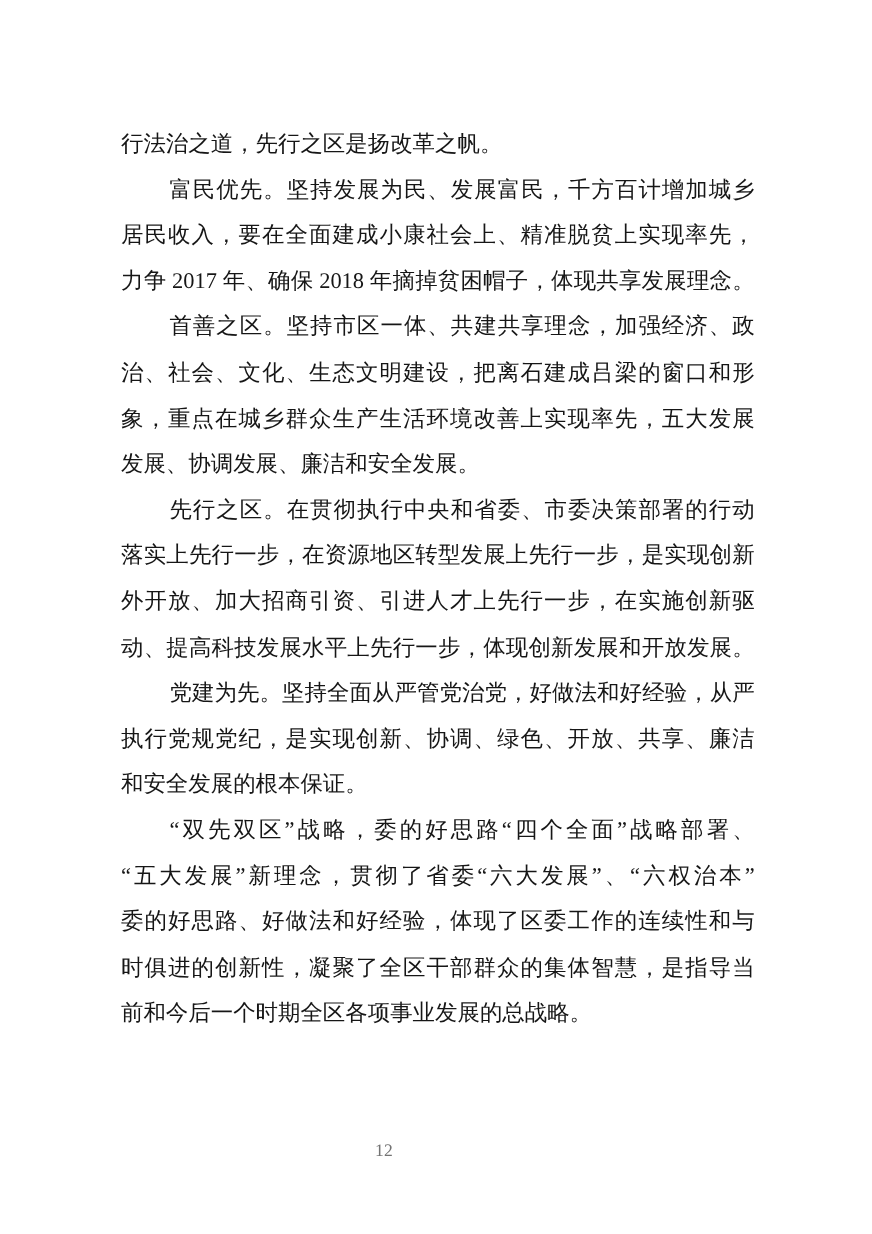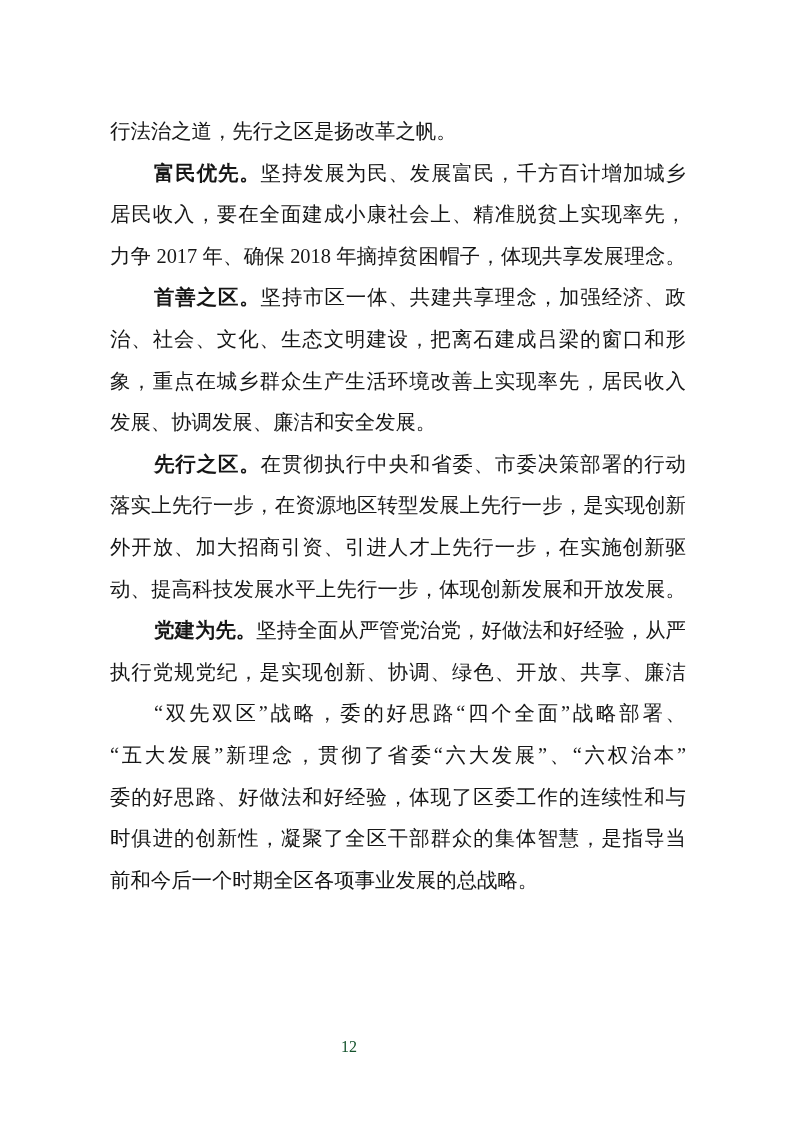--- a/index.html
+++ b/index.html
@@ -31,57 +31,58 @@
     overflow: hidden;
   }
   .line.left {
     text-align: left;
     text-align-last: left;
   }
   .line.indent {
     padding-left: 44px;
   }
   .lead {
-    font-weight: 700;
+    font-weight: 400;
   }
   .pagenum {
     position: absolute;
     top: 1036px;
     left: 0;
     width: 100%;
     text-align: center;
     font-size: 16px;
     line-height: 22px;
-    color: #14532d;
+    color: #737373;
   }
 </style>
 </head>
 <body>
 
 <div class="page">
   <div class="textblock">
 
     <div class="line left"><span>行法治之道，先行之区是扬改革之帆。</span></div>
 
     <div class="line indent"><span class="lead">富民优先。</span><span>坚持发展为民、发展富民，千方百计增加城乡</span></div>
     <div class="line"><span>居民收入，要在全面建成小康社会上、精准脱贫上实现率先，</span></div>
     <div class="line"><span>力争 2017 年、确保 2018 年摘掉贫困帽子，体现共享发展理念。</span></div>
 
     <div class="line indent"><span class="lead">首善之区。</span><span>坚持市区一体、共建共享理念，加强经济、政</span></div>
     <div class="line"><span>治、社会、文化、生态文明建设，把离石建成吕梁的窗口和形</span></div>
-    <div class="line"><span>象，重点在城乡群众生产生活环境改善上实现率先，居民收入</span></div>
+    <div class="line"><span>象，重点在城乡群众生产生活环境改善上实现率先，五大发展</span></div>
     <div class="line left"><span>发展、协调发展、廉洁和安全发展。</span></div>
 
     <div class="line indent"><span class="lead">先行之区。</span><span>在贯彻执行中央和省委、市委决策部署的行动</span></div>
     <div class="line"><span>落实上先行一步，在资源地区转型发展上先行一步，是实现创新</span></div>
     <div class="line"><span>外开放、加大招商引资、引进人才上先行一步，在实施创新驱</span></div>
     <div class="line"><span>动、提高科技发展水平上先行一步，体现创新发展和开放发展。</span></div>
 
     <div class="line indent"><span class="lead">党建为先。</span><span>坚持全面从严管党治党，好做法和好经验，从严</span></div>
     <div class="line"><span>执行党规党纪，是实现创新、协调、绿色、开放、共享、廉洁</span></div>
+    <div class="line left"><span>和安全发展的根本保证。</span></div>
 
     <div class="line indent"><span>“双先双区”战略，委的好思路“四个全面”战略部署、</span></div>
     <div class="line"><span>“五大发展”新理念，贯彻了省委“六大发展”、“六权治本”</span></div>
     <div class="line"><span>委的好思路、好做法和好经验，体现了区委工作的连续性和与</span></div>
     <div class="line"><span>时俱进的创新性，凝聚了全区干部群众的集体智慧，是指导当</span></div>
     <div class="line left"><span>前和今后一个时期全区各项事业发展的总战略。</span></div>
 
   </div>
 
   <div class="pagenum">12</div>

